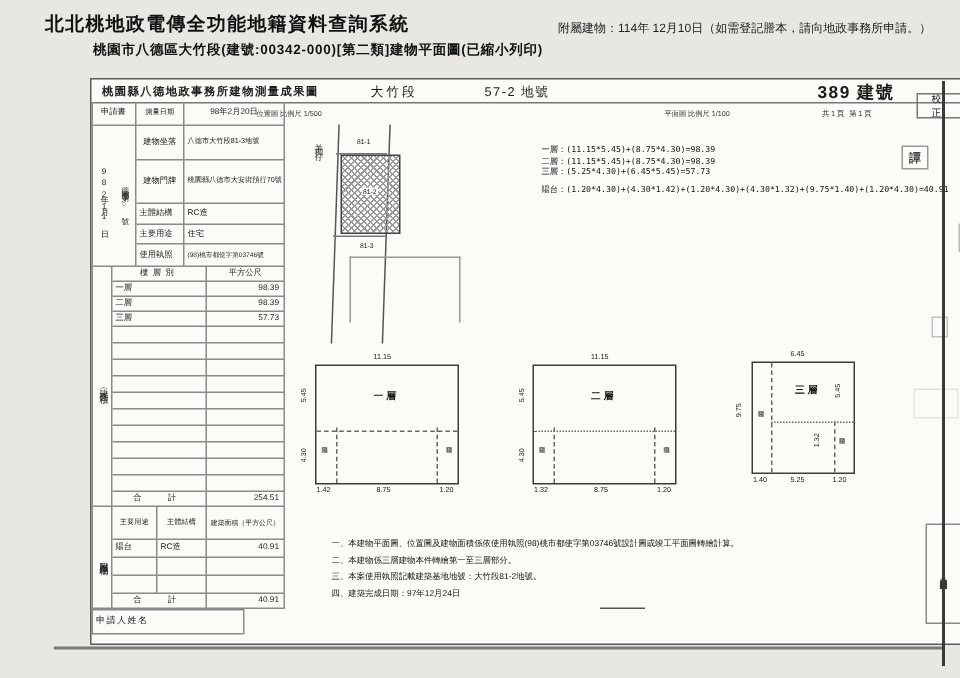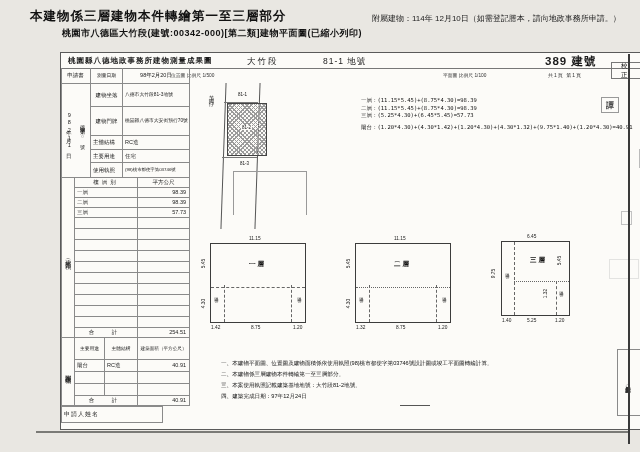--- a/index.html
+++ b/index.html
@@ -80,29 +80,29 @@
   .dim{position:absolute;font-size:4.8px;color:#222;white-space:nowrap;}
   .dim.v{transform:rotate(-90deg);transform-origin:center;}
   .balc{position:absolute;writing-mode:vertical-rl;text-orientation:upright;font-size:4.3px;color:#333;letter-spacing:0;}
   
   .notes{left:160px;top:305px;width:404px;font-size:5.6px;line-height:11px;color:#111;}
   .sig-mark{left:339px;top:352px;width:30px;height:1px;background:#555;}
 </style>
 </head>
 <body>
 
-<div class="abs sys-title">本建物係三層建物本件轉繪第一至三層部分</div>
+<div class="abs sys-title">北北桃地政電傳全功能地籍資料查詢系統</div>
 <div class="abs sys-date">附屬建物：114年 12月10日（如需登記謄本，請向地政事務所申請。）</div>
 <div class="abs sys-sub">桃園市八德區大竹段(建號:00342-000)[第二類]建物平面圖(已縮小列印)</div>
 
 <div class="abs paper">
 
   <div class="abs doc-title">桃園縣八德地政事務所建物測量成果圖</div>
   <div class="abs doc-section">大竹段</div>
-  <div class="abs doc-land">81-1 地號</div>
+  <div class="abs doc-land">57-2 地號</div>
   <div class="abs doc-bno">389 建號</div>
   <div class="abs title-rule"></div>
 
   <div class="abs scale-loc">位置圖 比例尺 1/500</div>
   <div class="abs scale-plan">平面圖 比例尺 1/100</div>
   <div class="abs page-info">共1頁 第1頁</div>
   <div class="abs proof-box">校 正</div>
 
   <div class="tborder-left"></div>
 

